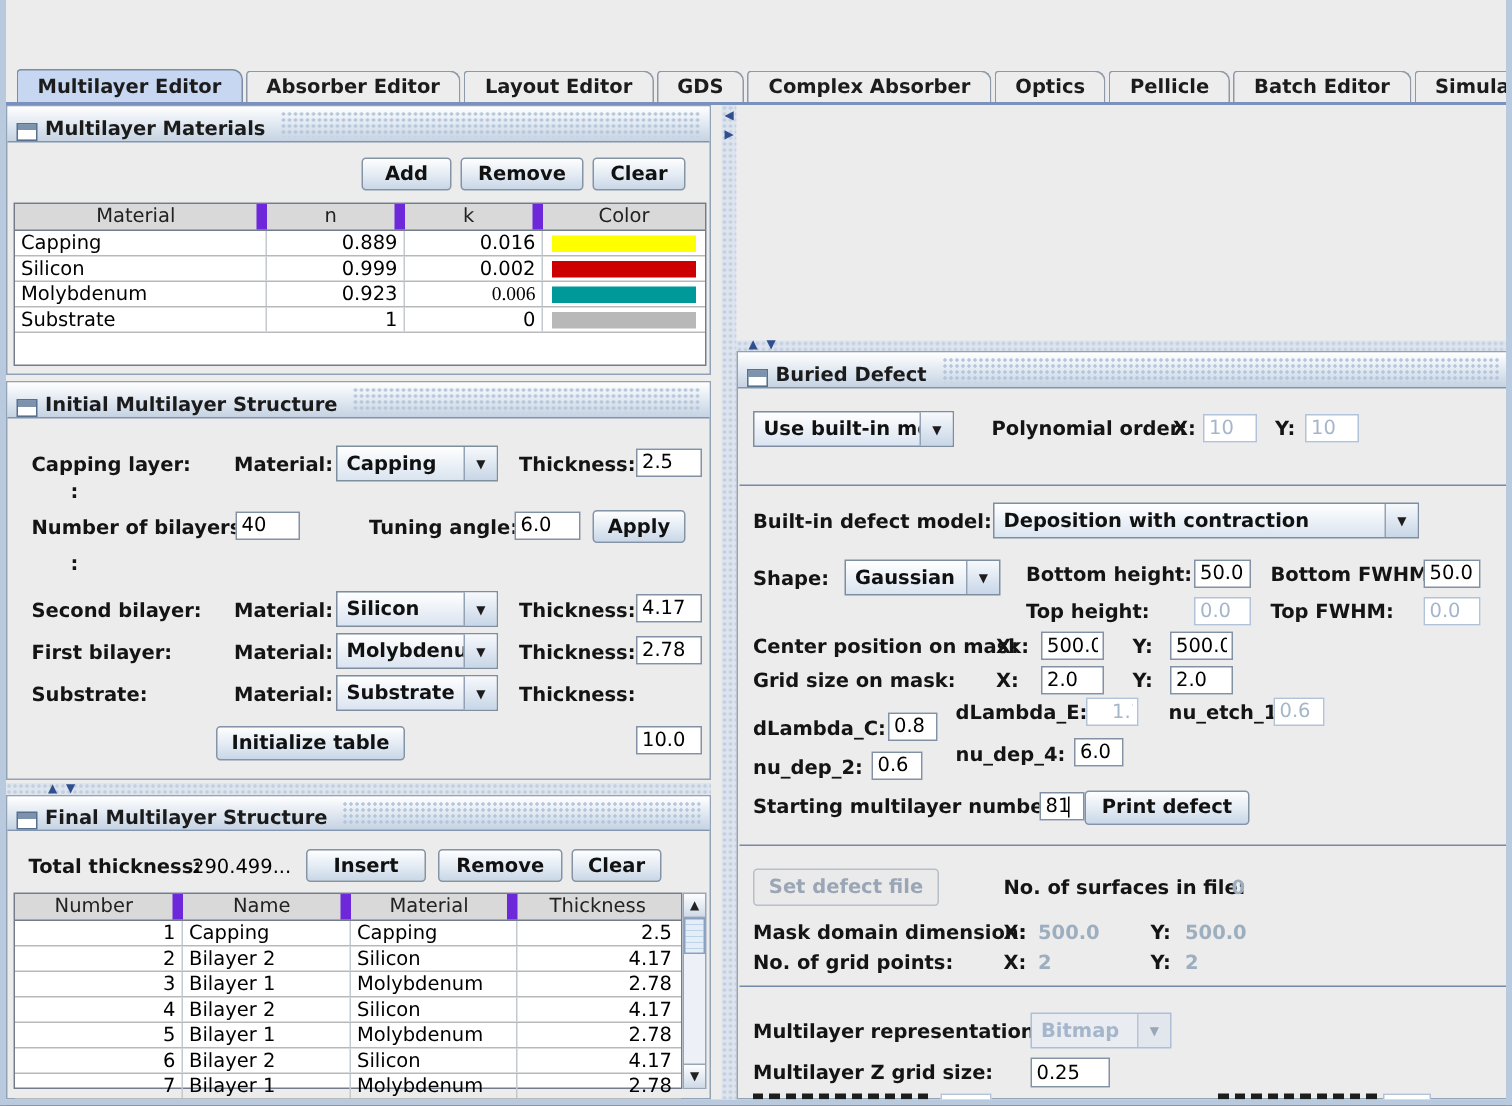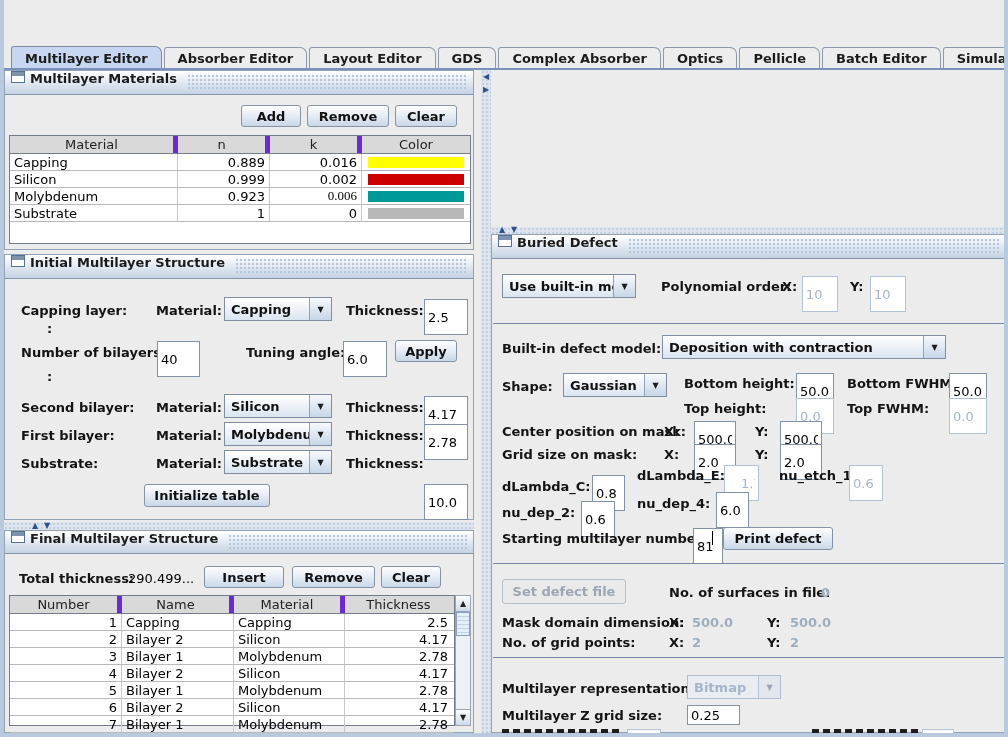--- a/index.html
+++ b/index.html
@@ -30,42 +30,42 @@
        padding:3px 13px 2px 13px;margin-right:2px;border-radius:3px 7px 0 0;position:relative;white-space:nowrap;}
   .tab.sel{background:#c7d7f1;border-color:#7d8aa2;padding-top:4px;}
   .tabline{position:absolute;left:0;top:68px;right:0;height:2px;background:#7a91bd;}
   
   .lbl{font-size:13px;font-weight:bold;color:#141414;white-space:nowrap;}
   .gval{font-size:13px;font-weight:bold;color:#9daebf;white-space:nowrap;}
   .btn{background:linear-gradient(#fefefe,#e2eaf3 55%,#c9d7e7);border:1px solid #8494a6;border-radius:3px;
        font-family:"DejaVu Sans",sans-serif;font-weight:bold;font-size:13px;color:#111;display:flex;align-items:center;justify-content:center;box-sizing:border-box;}
   .btn.dis{background:#eaeaea;border:1px solid #b7bfc9;color:#9aa6b6;}
   .inp{background:#fff;border:1px solid #8291a3;font-family:"DejaVu Sans",sans-serif;font-size:13px;color:#000;
-       padding:0 3px;box-sizing:border-box;height:36px;}
+       padding:0 3px;box-sizing:border-box;height:19px;}
   .inp.dis{border:1px solid #b2c3d9;color:#a5b6cb;}
   .combo{display:flex;box-sizing:border-box;border:1px solid #7f8da0;background:linear-gradient(#ffffff,#dae4f0);height:24px;}
   .combo .ct{flex:1;display:flex;align-items:center;padding:0 6px;font-size:13px;font-weight:bold;color:#111;white-space:nowrap;overflow:hidden;}
   .combo .ca{width:21px;border-left:1px solid #93a2b4;background:linear-gradient(#f6f9fc,#c8d6e7);display:flex;align-items:center;justify-content:center;font-size:8px;color:#1c1c1c;}
   .combo.dis{border-color:#aebfd5;background:#e9edf2;}
   .combo.dis .ct{color:#a5b6cb;}
   .combo.dis .ca{background:#e2e7ee;color:#9aa6b6;border-left-color:#b6c4d6;}
   .sep{position:absolute;left:1px;right:1px;height:1px;background:#7488a8;}
   
   .panel{position:absolute;background:#ececec;border:1px solid #93a3b6;box-sizing:border-box;}
   .phead{height:23px;background:linear-gradient(180deg,#ffffff,#d6e0ec 70%,#c7d3e2);border-bottom:1px solid #8196ae;
-         display:flex;align-items:flex-start;padding:0 4px;}
+         display:flex;align-items:flex-end;padding:0 4px;}
   .picon{width:14px;height:12px;border:1px solid #56708f;background:#fff;margin:0 5px 0 2px;box-sizing:border-box;
          background:linear-gradient(#7d93ad 0 4px,#fff 4px);} 
   .ptitle{font-size:13px;font-weight:bold;color:#1b1b1b;white-space:nowrap;margin-right:8px;}
   .stip{flex:1;align-self:stretch;margin:3px 2px;background-image:radial-gradient(#b4c6dc 1px,rgba(0,0,0,0) 1.2px);background-size:4px 4px;}
   
   .tbl{position:absolute;background:#fff;border:1px solid #737c88;box-sizing:border-box;}
   .trow{display:flex;height:16px;border-bottom:1px solid #b9b9b9;}
   .thead{display:flex;height:17px;background:#d9d9d9;border-bottom:1px solid #737c88;}
-  .hcell{font-size:13px;color:#222;display:flex;align-items:center;justify-content:center;border-right:5px solid #6d28d9;box-sizing:border-box;}
+  .hcell{font-size:13px;color:#222;display:flex;align-items:center;justify-content:center;border-right:7px solid #6d28d9;box-sizing:border-box;}
   .cell{font-size:13px;color:#000;display:flex;align-items:center;border-right:1px solid #c4c9cf;box-sizing:border-box;
         padding:0 4px;white-space:nowrap;overflow:hidden;}
   .cell.r{justify-content:flex-end;}
   .swatch{flex:1;height:11px;margin:0 2px;}
   
   .vdiv{position:absolute;background:#dde4ee;background-image:radial-gradient(#c2cfdf 1px,rgba(0,0,0,0) 1.2px);background-size:4px 4px;}
   .arr{color:#2f4f8f;font-size:8px;line-height:8px;display:block;text-align:center;}
   
   .sb{position:absolute;width:16px;background:#edf1f7;border:1px solid #99a5b5;box-sizing:border-box;}
   .sbbtn{height:15px;background:linear-gradient(#fdfdfd,#cfdbe9);border-bottom:1px solid #99a5b5;display:flex;align-items:center;justify-content:center;font-size:8px;color:#222;}

